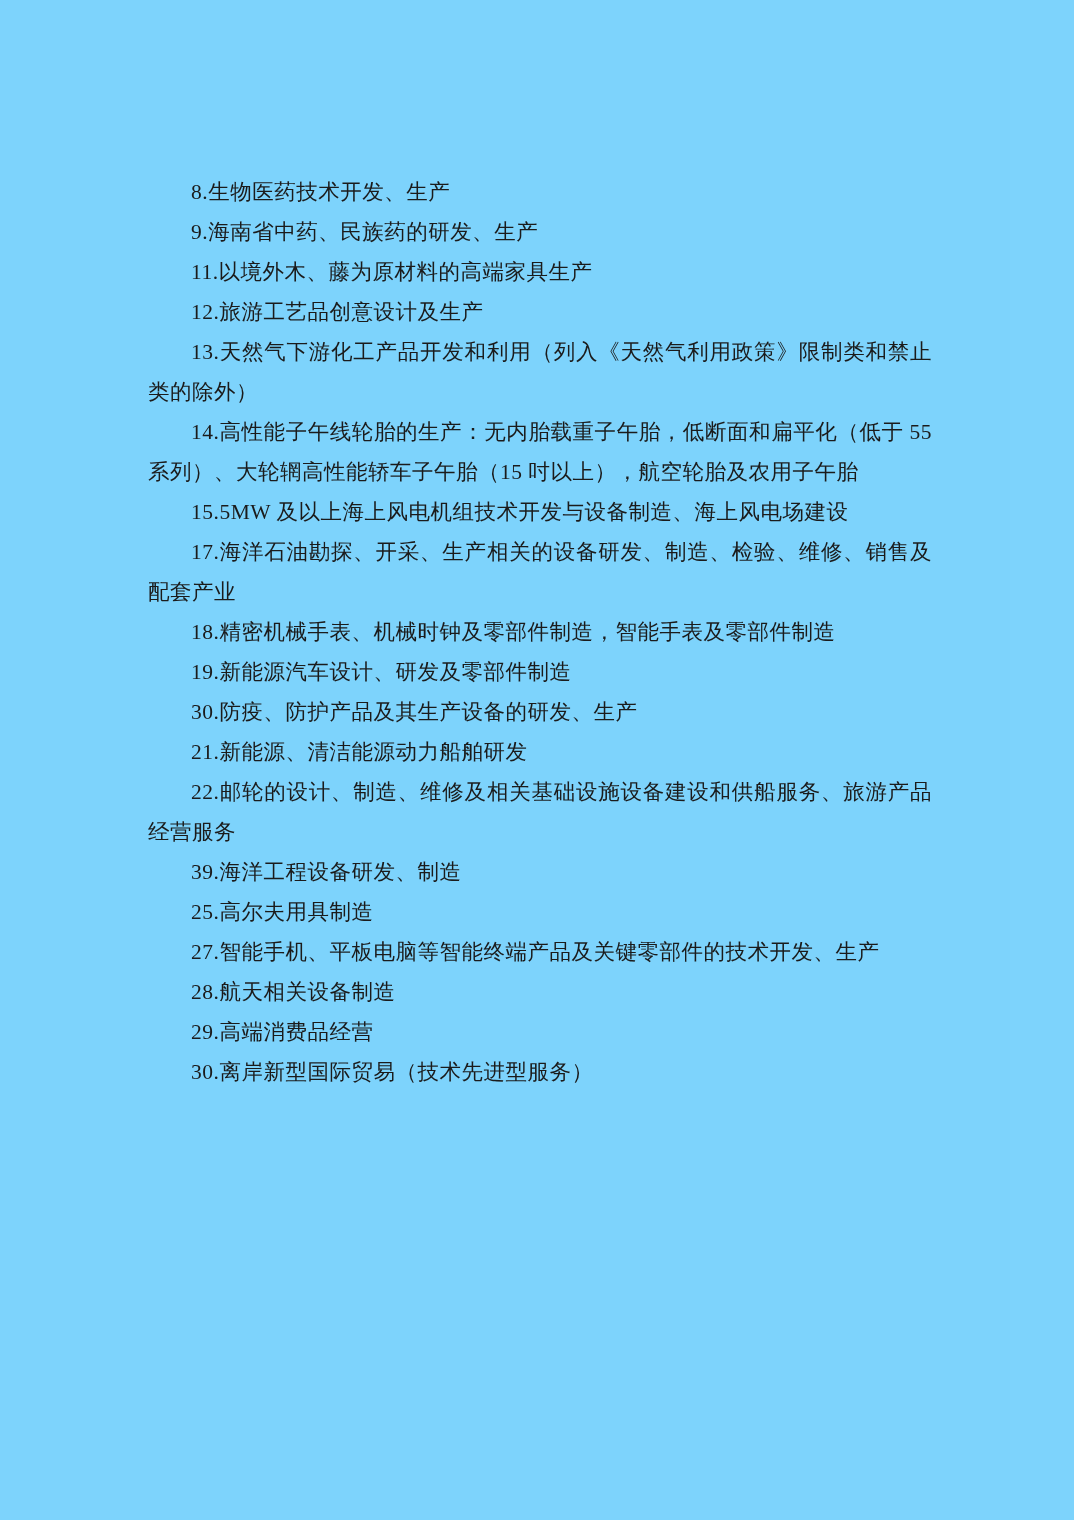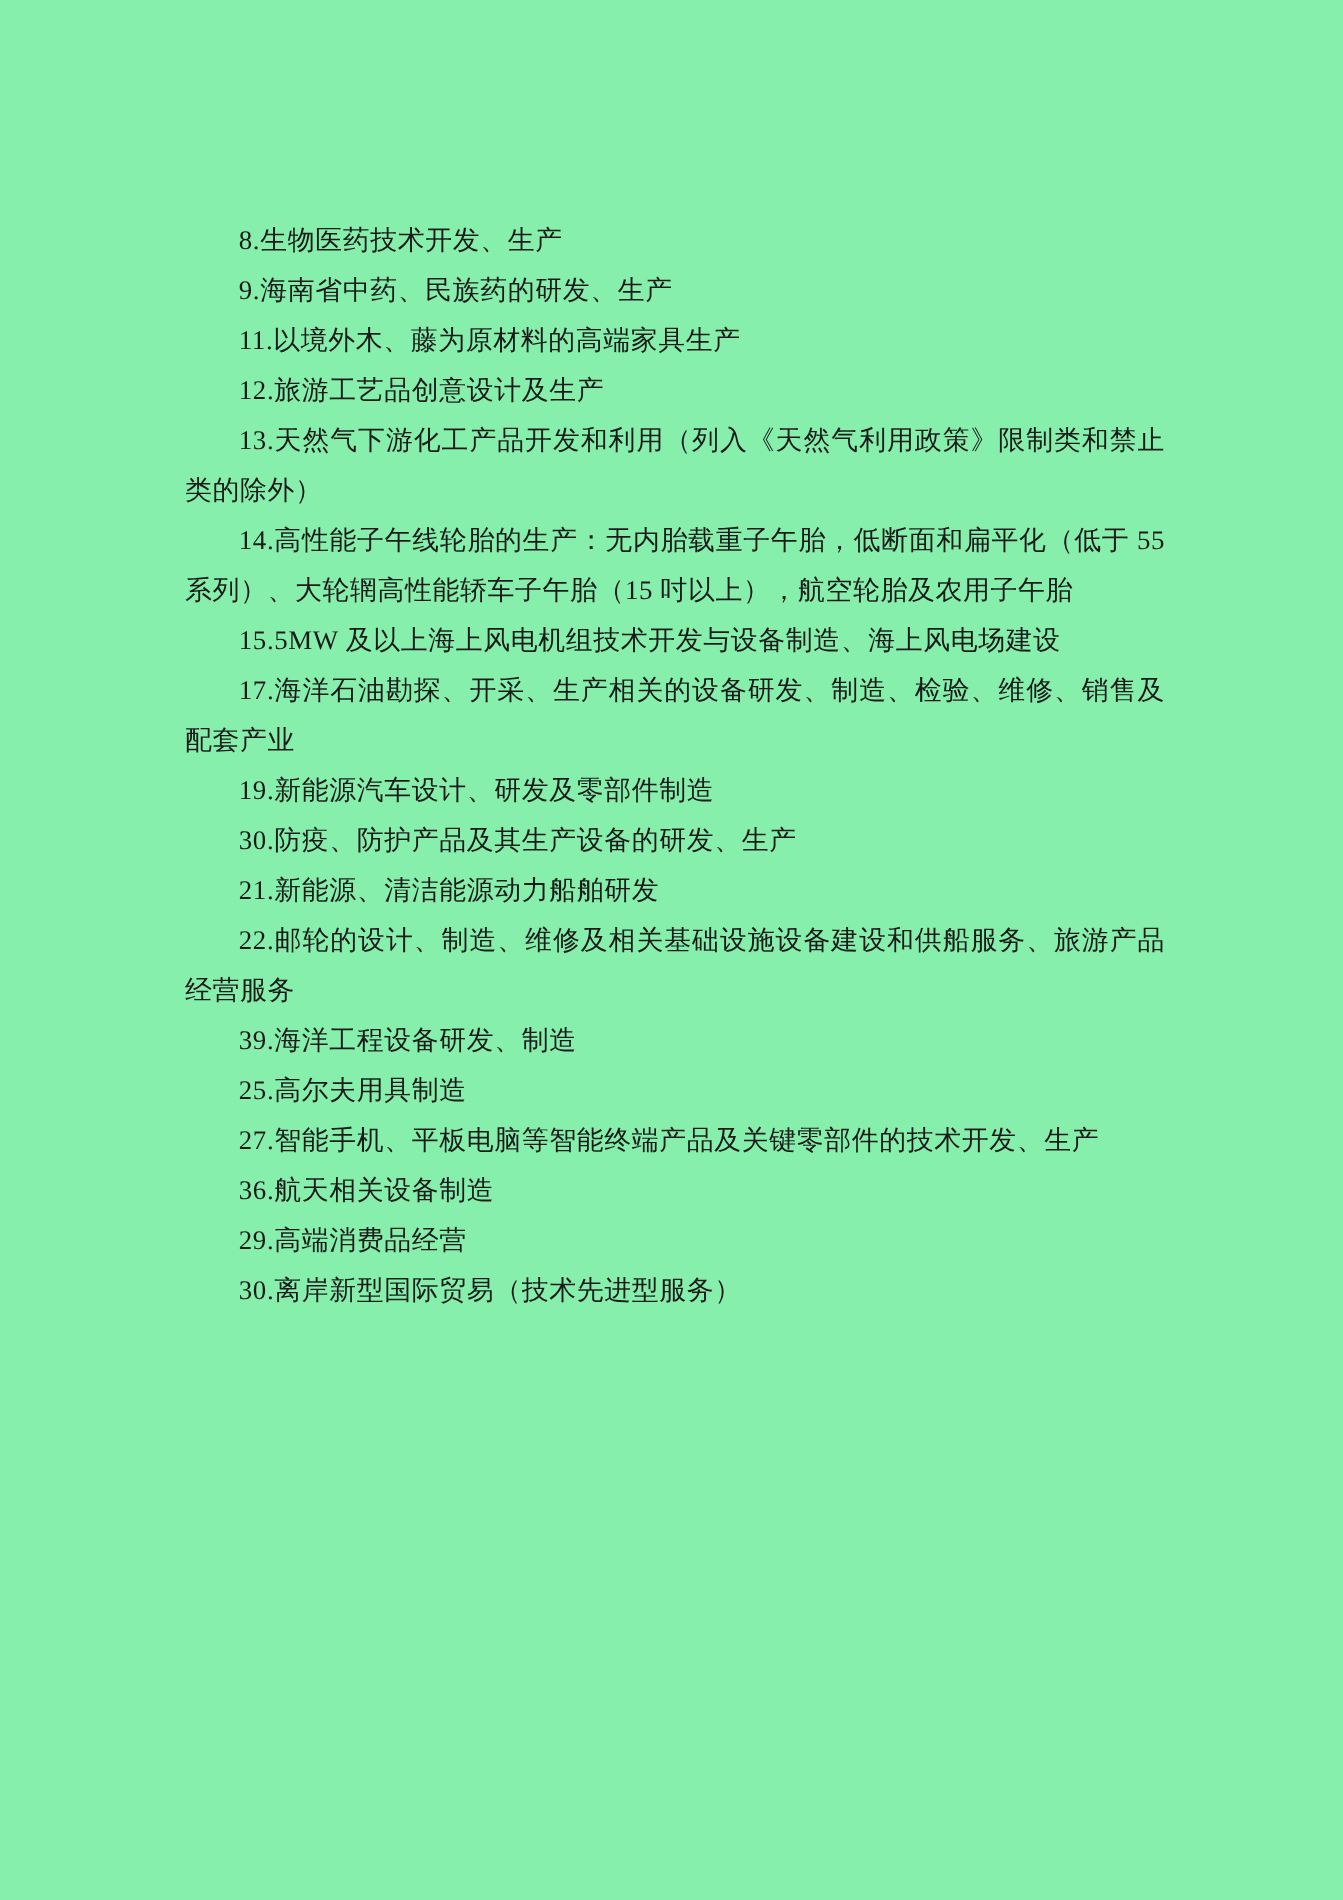--- a/index.html
+++ b/index.html
@@ -12,21 +12,21 @@
     height: 1520px;
     position: relative;
     overflow: hidden;
   }
   .page {
     position: absolute;
     left: 0;
     top: 0;
     width: 1074px;
     height: 1520px;
-    background: #86efac;
+    background: #7dd3fc;
   }
   .doc-body {
     position: absolute;
     left: 148px;
     top: 172px;
     width: 784px;
     font-family: "Liberation Serif", "DejaVu Serif", serif;
     font-size: 21.5px;
     line-height: 40px;
     color: #1b1b1b;
@@ -45,24 +45,25 @@
 <div class="page">
   <div class="doc-body">
     <p>8.生物医药技术开发、生产</p>
     <p>9.海南省中药、民族药的研发、生产</p>
     <p>11.以境外木、藤为原材料的高端家具生产</p>
     <p>12.旅游工艺品创意设计及生产</p>
     <p>13.天然气下游化工产品开发和利用（列入《天然气利用政策》限制类和禁止类的除外）</p>
     <p>14.高性能子午线轮胎的生产：无内胎载重子午胎，低断面和扁平化（低于 55 系列）、大轮辋高性能轿车子午胎（15 吋以上），航空轮胎及农用子午胎</p>
     <p>15.5MW 及以上海上风电机组技术开发与设备制造、海上风电场建设</p>
     <p>17.海洋石油勘探、开采、生产相关的设备研发、制造、检验、维修、销售及配套产业</p>
+    <p>18.精密机械手表、机械时钟及零部件制造，智能手表及零部件制造</p>
     <p>19.新能源汽车设计、研发及零部件制造</p>
     <p>30.防疫、防护产品及其生产设备的研发、生产</p>
     <p>21.新能源、清洁能源动力船舶研发</p>
     <p>22.邮轮的设计、制造、维修及相关基础设施设备建设和供船服务、旅游产品经营服务</p>
     <p>39.海洋工程设备研发、制造</p>
     <p>25.高尔夫用具制造</p>
     <p>27.智能手机、平板电脑等智能终端产品及关键零部件的技术开发、生产</p>
-    <p>36.航天相关设备制造</p>
+    <p>28.航天相关设备制造</p>
     <p>29.高端消费品经营</p>
     <p>30.离岸新型国际贸易（技术先进型服务）</p>
   </div>
 </div>
 
 </body></html>

